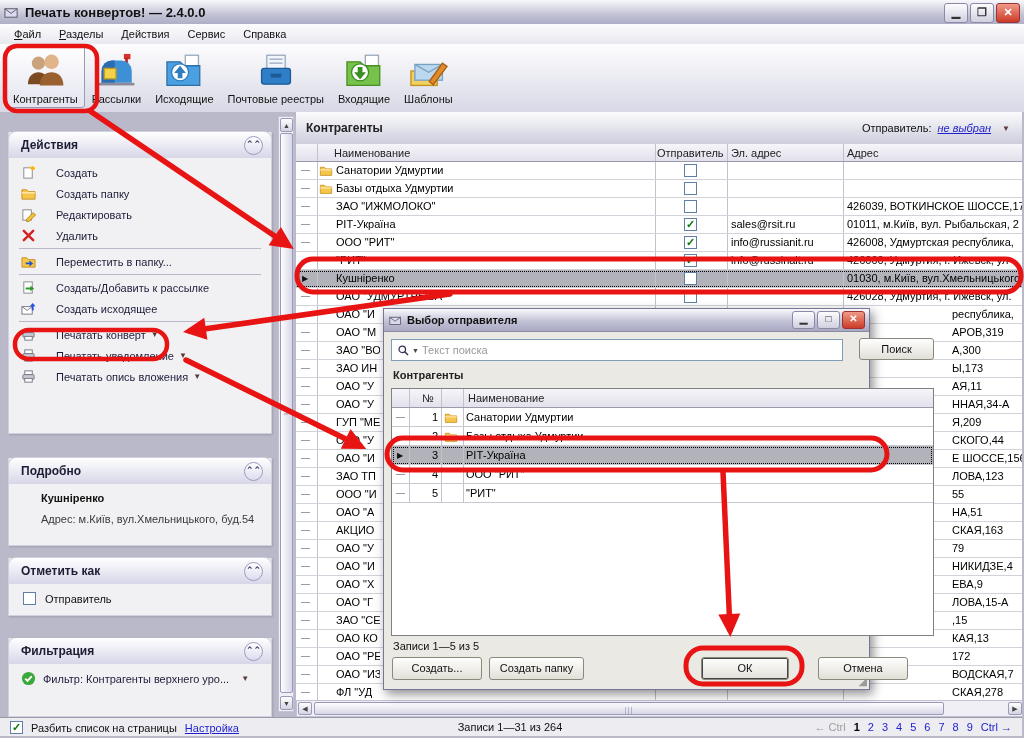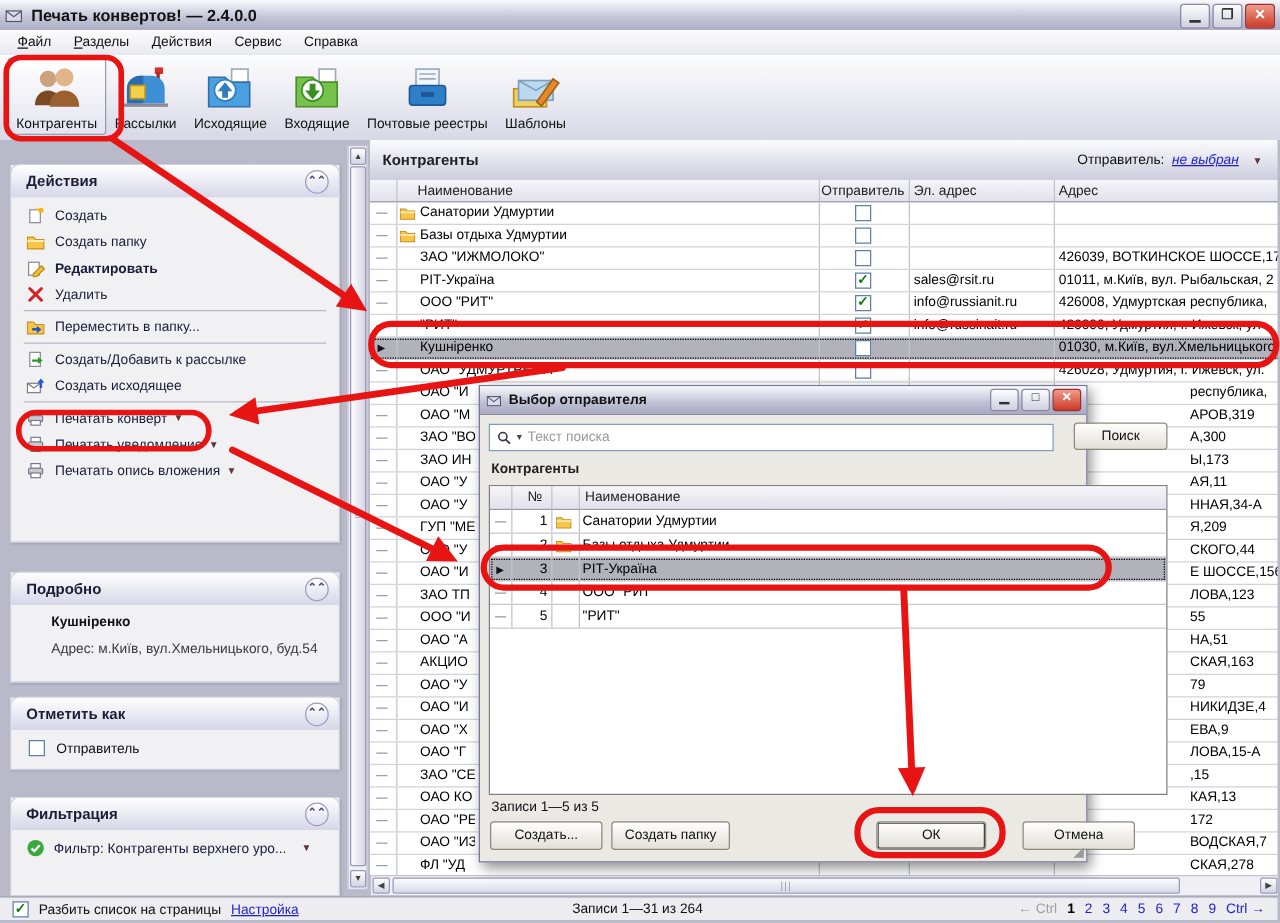--- a/index.html
+++ b/index.html
@@ -21,22 +21,22 @@
   .tbtn{display:flex;flex-direction:column;align-items:center;padding:3px 6px 2px;margin-top:2px;border:1px solid transparent;border-radius:3px;}
   .tbtn.active{background:linear-gradient(#ffffff,#e4e4f0);border-color:#9a9ab4;}
   .tlabel{font-size:11px;color:#111;margin-top:1px;white-space:nowrap;}
   
   #sidebar-bg{position:absolute;left:0;top:112px;width:296px;height:606px;background:#b9b9ca;}
   .panel{position:absolute;left:8px;width:262px;background:#f1f1f3;border:1px solid #d0d0de;border-top:none;box-shadow:1px 1px 2px rgba(0,0,0,.15);}
   .phead{height:26px;background:linear-gradient(#ffffff,#d6d6e8);border-radius:8px 8px 0 0;display:flex;align-items:center;justify-content:space-between;padding:0 8px 0 12px;margin:-1px -1px 0;border:1px solid #d0d0de;border-bottom:none;}
   .phead .pt{font-size:12px;font-weight:bold;color:#1c1c34;}
   .chev{width:17px;height:17px;border-radius:50%;border:1px solid #9c9cc0;background:linear-gradient(#fff,#dcdcee);color:#44446e;font-size:9px;line-height:15px;text-align:center;font-weight:bold;}
   .action-item{display:flex;align-items:center;height:21px;padding-left:12px;font-size:11px;color:#1c1c3a;}
-  .action-item .lbl{margin-left:8px;white-space:nowrap;}
-  .action-item.b .lbl{font-weight:bold;}
+  .action-item .lbl{margin-left:20px;white-space:nowrap;}
+  .action-item.b .lbl{font-weight:normal;}
   .pdiv{height:1px;background:#b8b8c8;margin:2px 10px;}
   .darr{display:inline-block;margin-left:5px;font-size:8px;color:#5a3a3a;}
   .pbody{padding:4px 0 6px;}
   #p-details .nm{font-size:11px;font-weight:bold;color:#111;margin:8px 0 8px 32px;}
   #p-details .ad{font-size:11px;color:#3a3a3a;margin:0 14px 8px 32px;line-height:14px;}
   .cbx{width:13px;height:13px;background:#fff;border:1px solid #5f7fa6;display:inline-block;box-sizing:border-box;font-size:11px;line-height:11px;text-align:center;color:#0a7a0a;font-weight:bold;}
   .cbrow{display:flex;align-items:center;gap:9px;padding:8px 0 10px 14px;font-size:11px;color:#111;}
   #p-filter .frow{display:flex;align-items:center;gap:7px;padding:7px 0 2px 12px;font-size:11px;color:#1c1c3a;}
   #p-filter .nrow{font-size:11px;color:#333;padding:8px 0 2px 34px;}
   
@@ -244,29 +244,29 @@
         <div class="tlabel">Рассылки</div>
       </div>
       <div class="tbtn">
         <svg width="42" height="42">
           <use href="#sym-folder-out"></use>
         </svg>
         <div class="tlabel">Исходящие</div>
       </div>
       <div class="tbtn">
         <svg width="42" height="42">
-          <use href="#sym-folder-in"></use>
-        </svg>
-        <div class="tlabel">Входящие</div>
+          <use href="#sym-drawer"></use>
+        </svg>
+        <div class="tlabel">Почтовые реестры</div>
       </div>
       <div class="tbtn">
         <svg width="42" height="42">
-          <use href="#sym-drawer"></use>
-        </svg>
-        <div class="tlabel">Почтовые реестры</div>
+          <use href="#sym-folder-in"></use>
+        </svg>
+        <div class="tlabel">Входящие</div>
       </div>
       <div class="tbtn">
         <svg width="42" height="42">
           <use href="#sym-templates"></use>
         </svg>
         <div class="tlabel">Шаблоны</div>
       </div>
     </div>
 
   <div id="sidebar-bg"></div>

